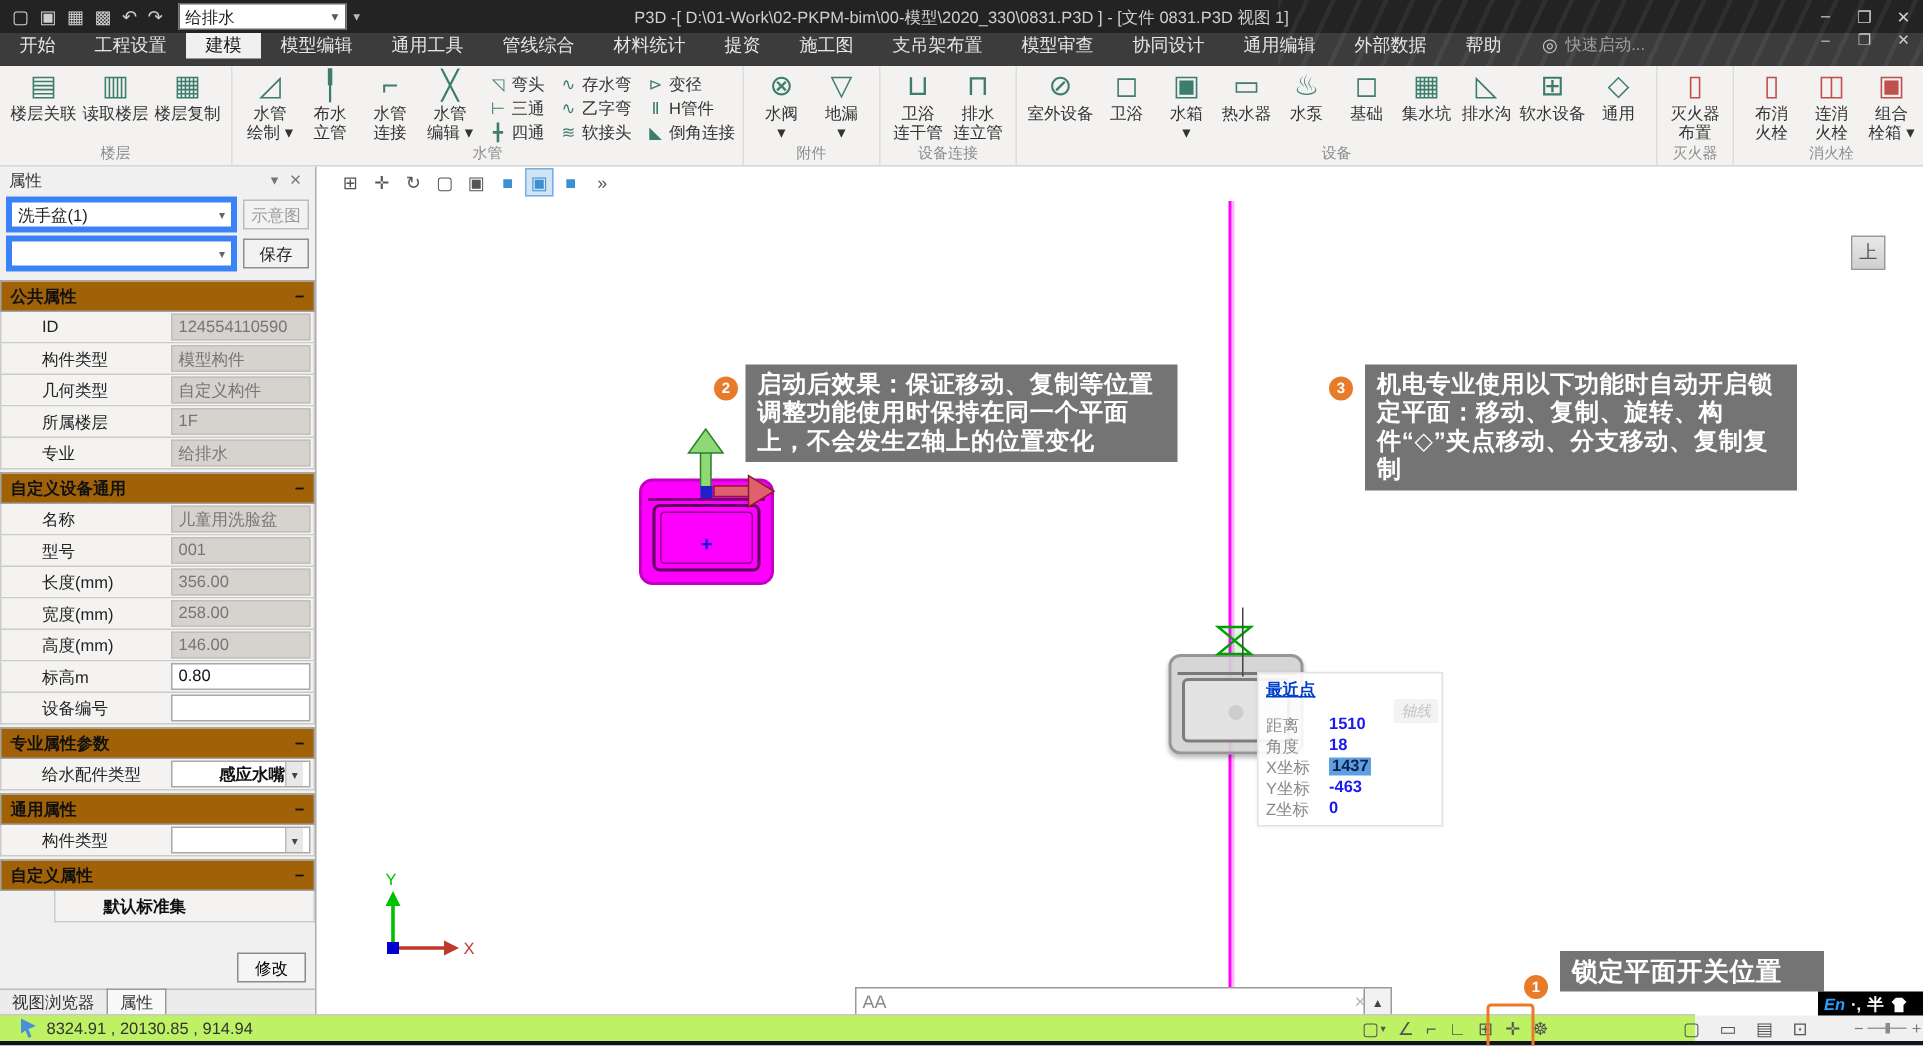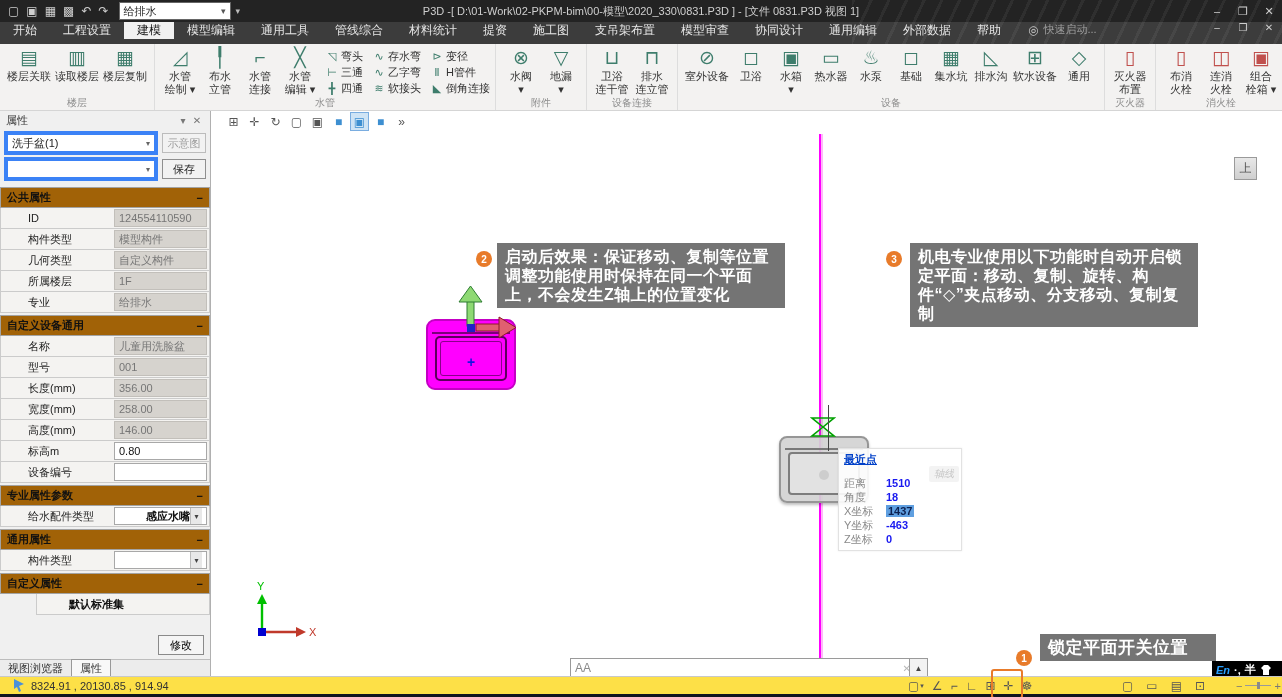--- a/index.html
+++ b/index.html
@@ -115,21 +115,21 @@
   .cmdbar{position:absolute;left:360px;top:548px;width:336px;height:18px;background:#fff;border:1px solid #9a9a9a;
     display:flex;align-items:center;font-size:12px;color:#8a8a8a;padding:0 4px;}
   .cmdbar .x{margin-left:auto;color:#b8b8b8;cursor:pointer;font-size:10px;}
   .cmdexp{position:absolute;left:699px;top:548px;width:17px;height:18px;background:#f2f2f2;border:1px solid #9a9a9a;
     display:flex;align-items:center;justify-content:center;font-size:8px;color:#444;cursor:pointer;}
   
   .ime{position:absolute;left:1002px;top:551px;width:70px;height:17px;background:#000;color:#fff;display:flex;
     align-items:center;gap:4px;padding:0 4px;font-size:11px;font-weight:bold;}
   .ime .en{color:var(--ime-en);font-style:italic;}
   
-  .statusbar{position:absolute;left:0;bottom:3px;height:17px;width:1282px;background:#fde047;
+  .statusbar{position:absolute;left:0;bottom:3px;height:17px;width:1130px;background:#bef264;
     border-top:1px solid #c8c8c8;font-size:11px;color:#333;z-index:25;}
   .coords{position:absolute;left:14px;top:0;height:17px;display:flex;align-items:center;gap:5px;}
   .snaps{position:absolute;left:908px;top:0;height:17px;display:flex;align-items:center;gap:8px;color:#555;}
   .snaps .sicn{font-size:12px;cursor:pointer;display:flex;align-items:center;}
   .snaps .sicn .da{font-size:7px;margin-left:1px;}
   .ricons{position:absolute;left:1122px;top:0;height:17px;display:flex;align-items:center;gap:13px;color:#555;}
   .ricons span{font-size:12px;cursor:pointer;}
   .zoomer{position:absolute;left:1236px;top:0;height:17px;display:flex;align-items:center;gap:3px;color:#777;}
   .ztrack{width:26px;height:1px;background:#9a9a9a;position:relative;}
   .zthumb{position:absolute;left:12px;top:-3px;width:3px;height:7px;background:#8a8a8a;}

